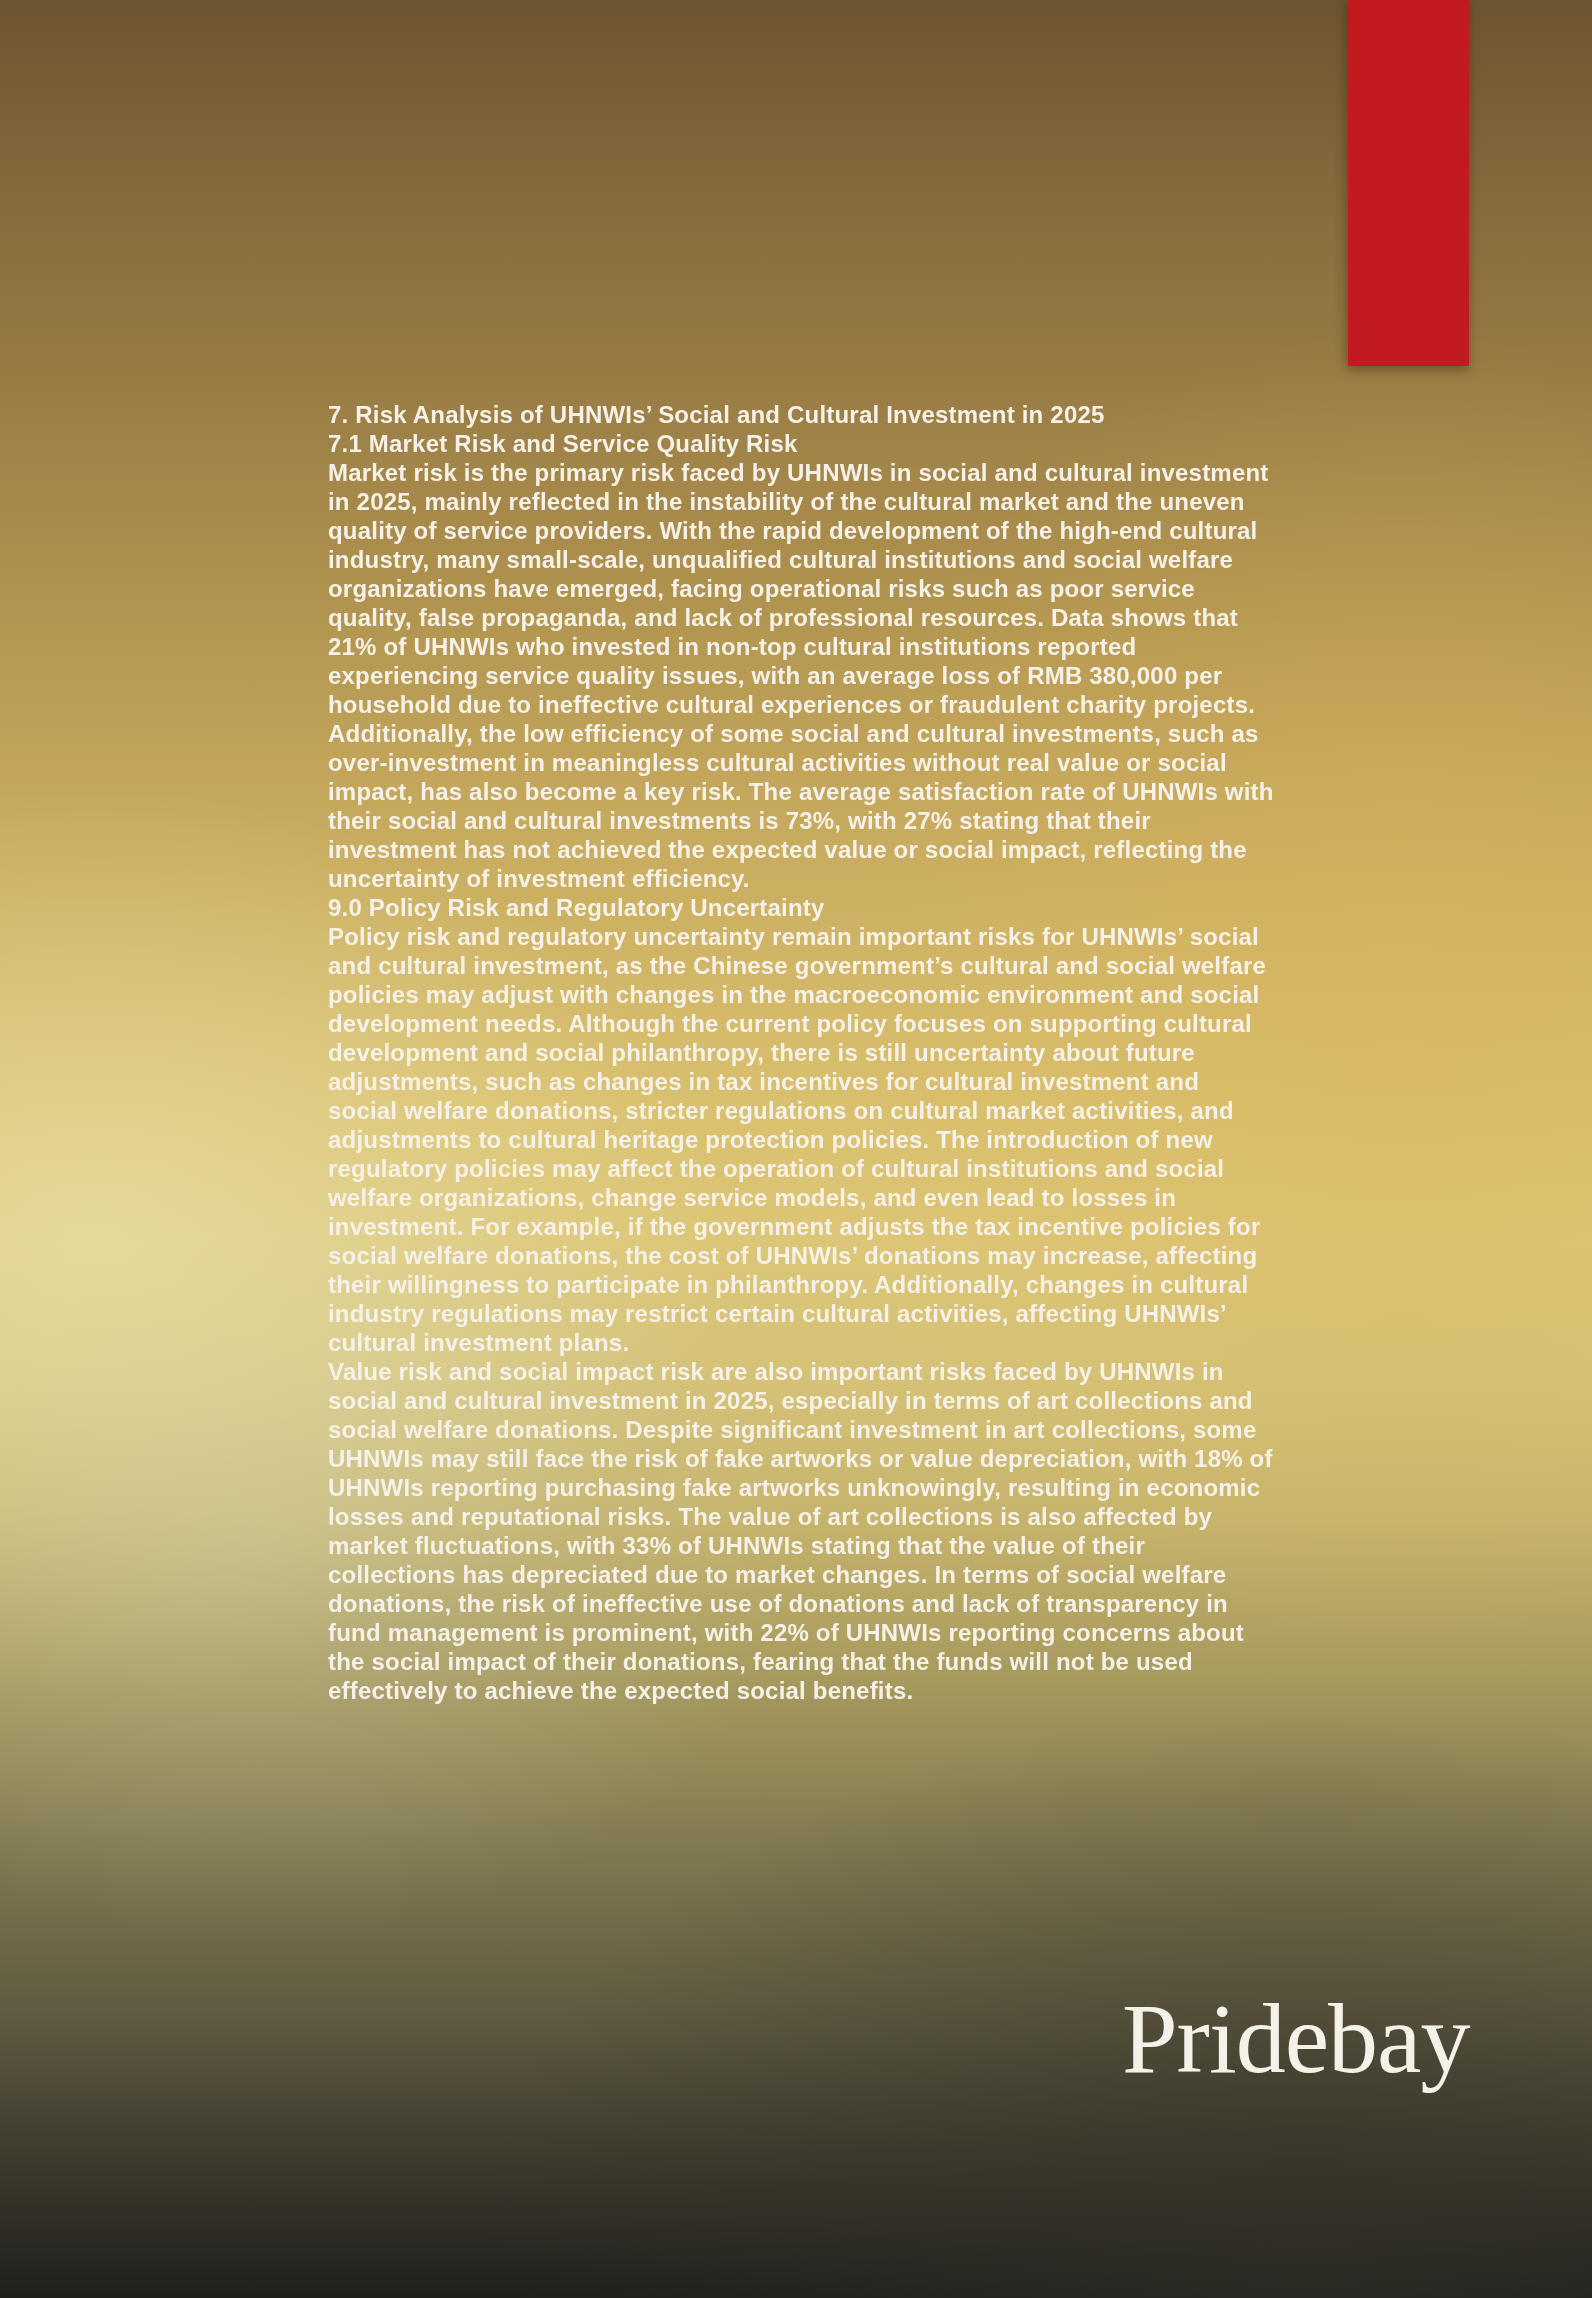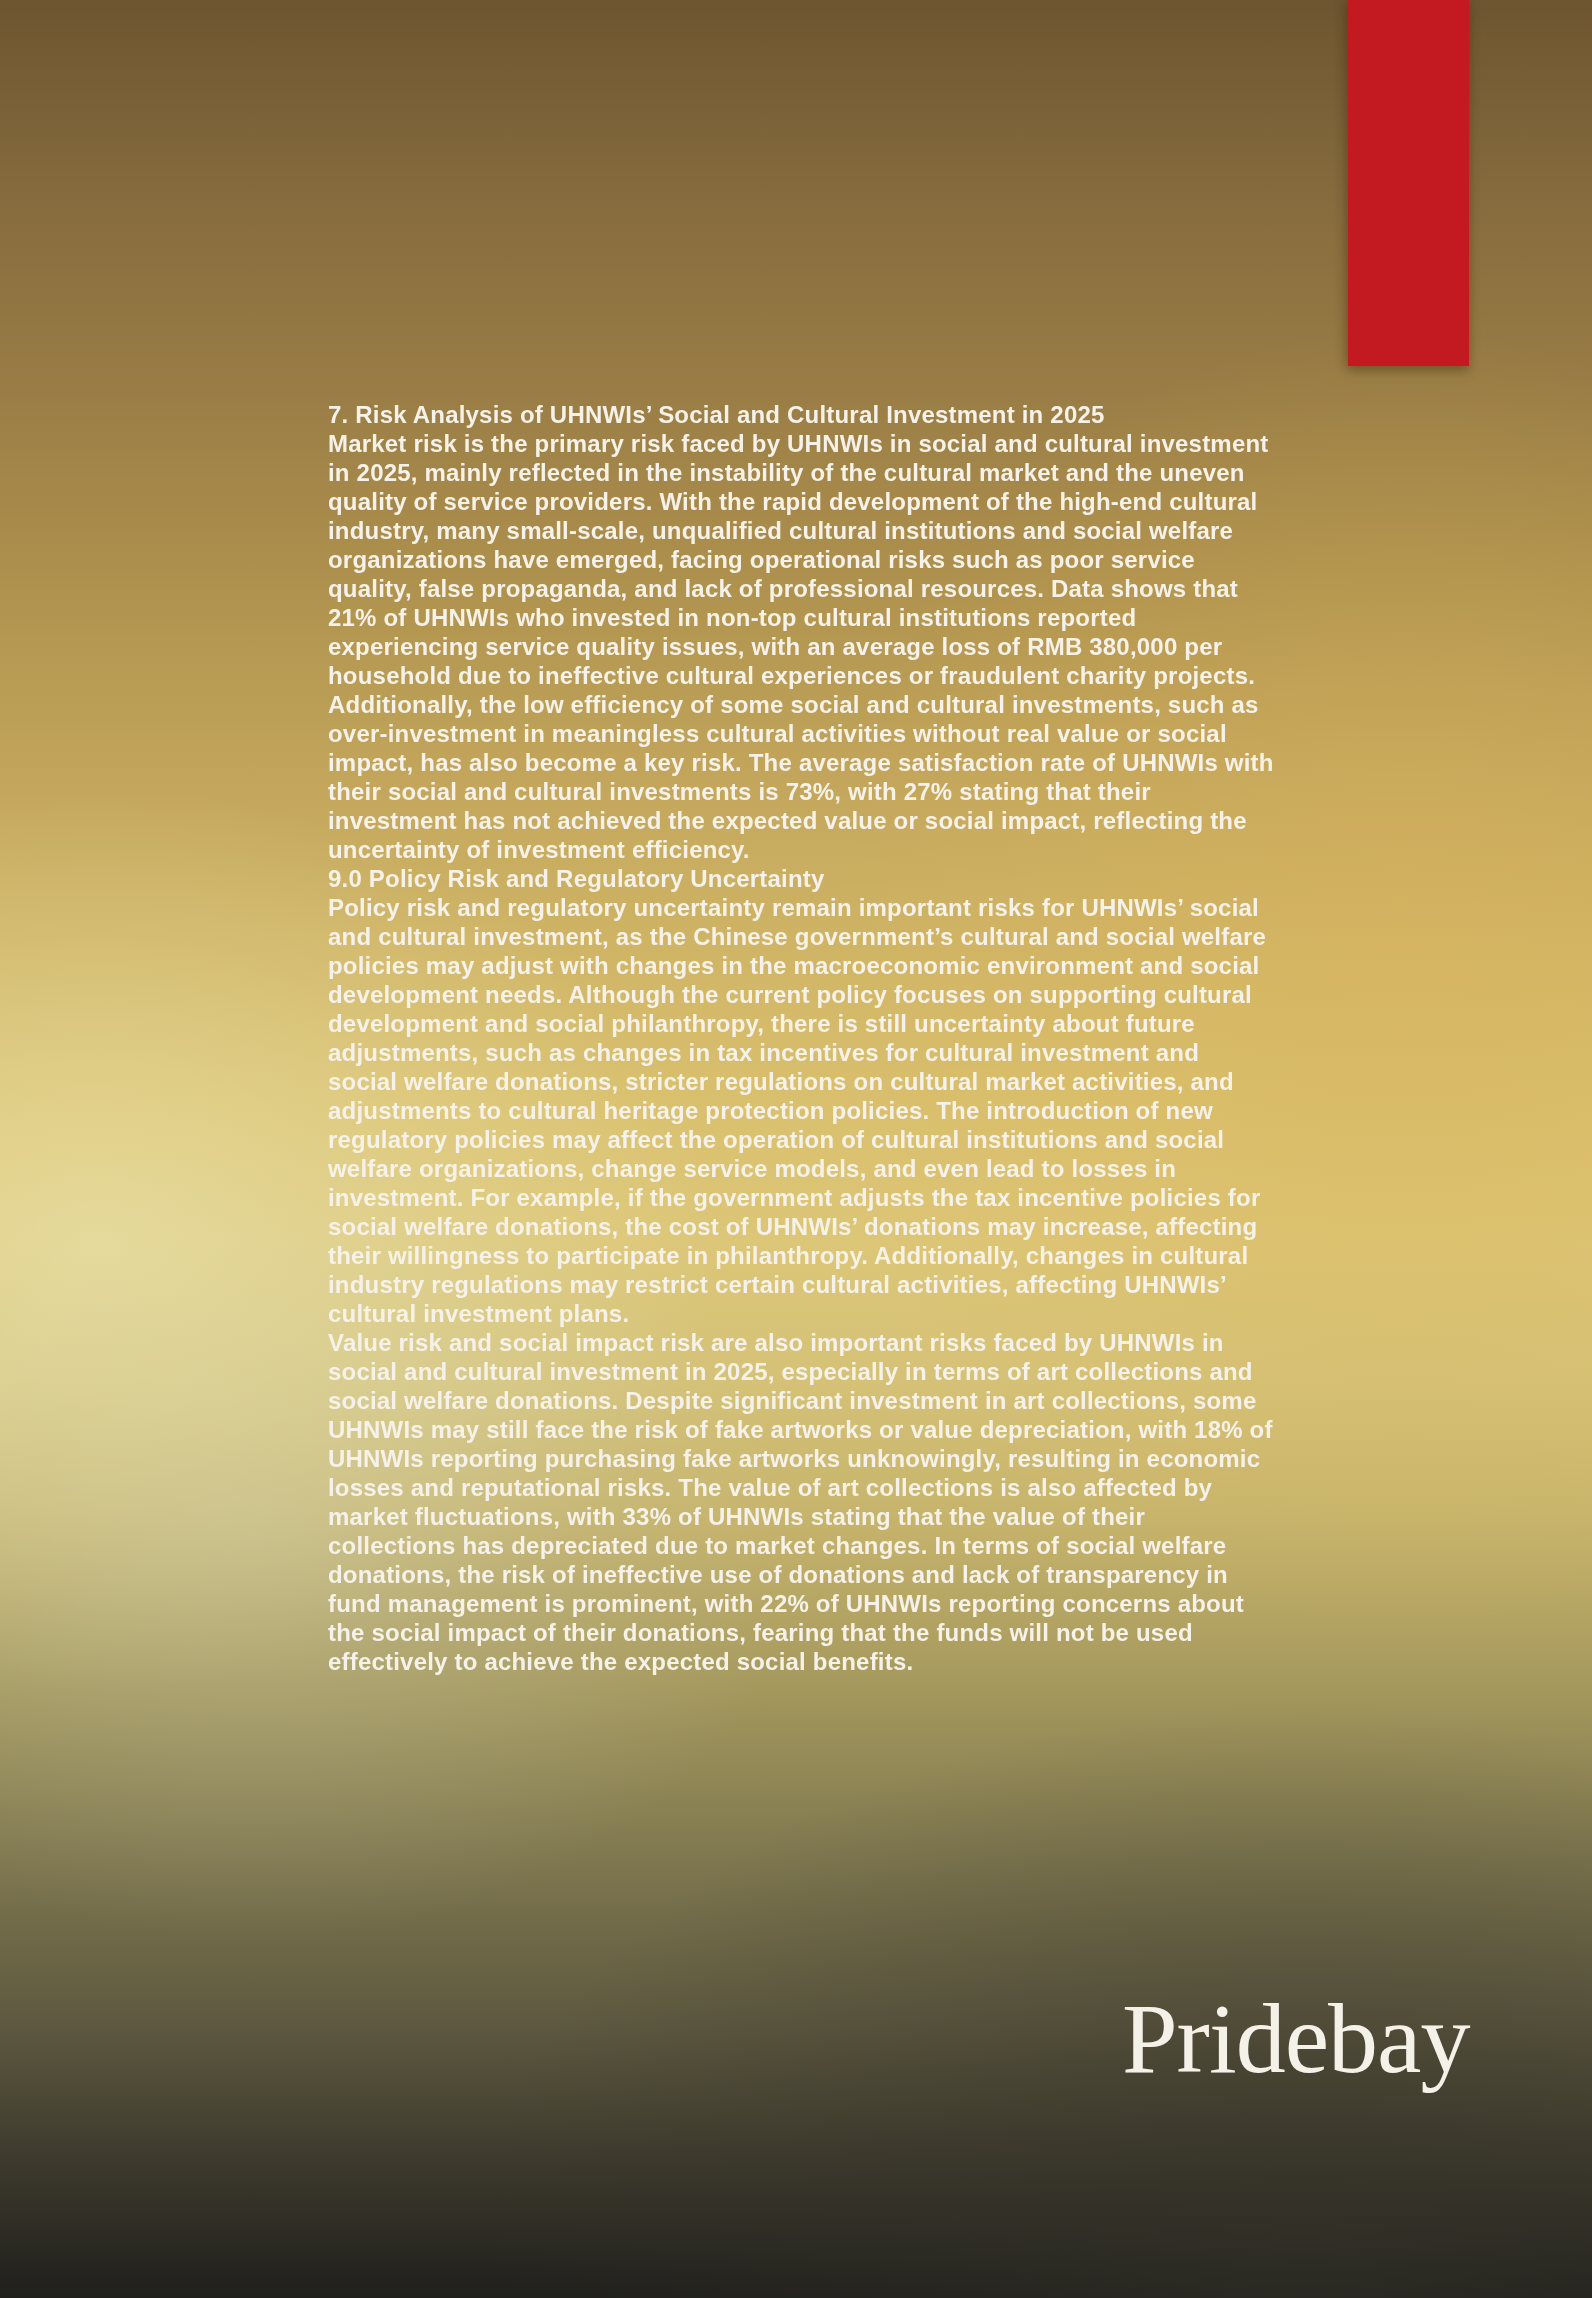--- a/index.html
+++ b/index.html
@@ -74,20 +74,21 @@
 </style>
 </head>
 <body>
 
 <div class="slide">
 
   <div class="accent-bar" style="background: rgb(194, 26, 32);"></div>
 
   <div class="body-text">
     <div class="block">7. Risk Analysis of UHNWIs’ Social and Cultural Investment in 2025</div>
+    <div class="block">7.1 Market Risk and Service Quality Risk</div>
     <div class="block">Market risk is the primary risk faced by UHNWIs in social and cultural investment in 2025, mainly reflected in the instability of the cultural market and the uneven quality of service providers. With the rapid development of the high-end cultural industry, many small-scale, unqualified cultural institutions and social welfare organizations have emerged, facing operational risks such as poor service quality, false propaganda, and lack of professional resources. Data shows that 21% of UHNWIs who invested in non-top cultural institutions reported experiencing service quality issues, with an average loss of RMB 380,000 per household due to ineffective cultural experiences or fraudulent charity projects. Additionally, the low efficiency of some social and cultural investments, such as over-investment in meaningless cultural activities without real value or social impact, has also become a key risk. The average satisfaction rate of UHNWIs with their social and cultural investments is 73%, with 27% stating that their investment has not achieved the expected value or social impact, reflecting the uncertainty of investment efficiency.</div>
     <div class="block">9.0 Policy Risk and Regulatory Uncertainty</div>
     <div class="block">Policy risk and regulatory uncertainty remain important risks for UHNWIs’ social and cultural investment, as the Chinese government’s cultural and social welfare policies may adjust with changes in the macroeconomic environment and social development needs. Although the current policy focuses on supporting cultural development and social philanthropy, there is still uncertainty about future adjustments, such as changes in tax incentives for cultural investment and social welfare donations, stricter regulations on cultural market activities, and adjustments to cultural heritage protection policies. The introduction of new regulatory policies may affect the operation of cultural institutions and social welfare organizations, change service models, and even lead to losses in investment. For example, if the government adjusts the tax incentive policies for social welfare donations, the cost of UHNWIs’ donations may increase, affecting their willingness to participate in philanthropy. Additionally, changes in cultural industry regulations may restrict certain cultural activities, affecting UHNWIs’ cultural investment plans.</div>
     <div class="block">Value risk and social impact risk are also important risks faced by UHNWIs in social and cultural investment in 2025, especially in terms of art collections and social welfare donations. Despite significant investment in art collections, some UHNWIs may still face the risk of fake artworks or value depreciation, with 18% of UHNWIs reporting purchasing fake artworks unknowingly, resulting in economic losses and reputational risks. The value of art collections is also affected by market fluctuations, with 33% of UHNWIs stating that the value of their collections has depreciated due to market changes. In terms of social welfare donations, the risk of ineffective use of donations and lack of transparency in fund management is prominent, with 22% of UHNWIs reporting concerns about the social impact of their donations, fearing that the funds will not be used effectively to achieve the expected social benefits.</div>
   </div>
 
   <div class="brand-logo">Pridebay</div>
 
 </div>
 

